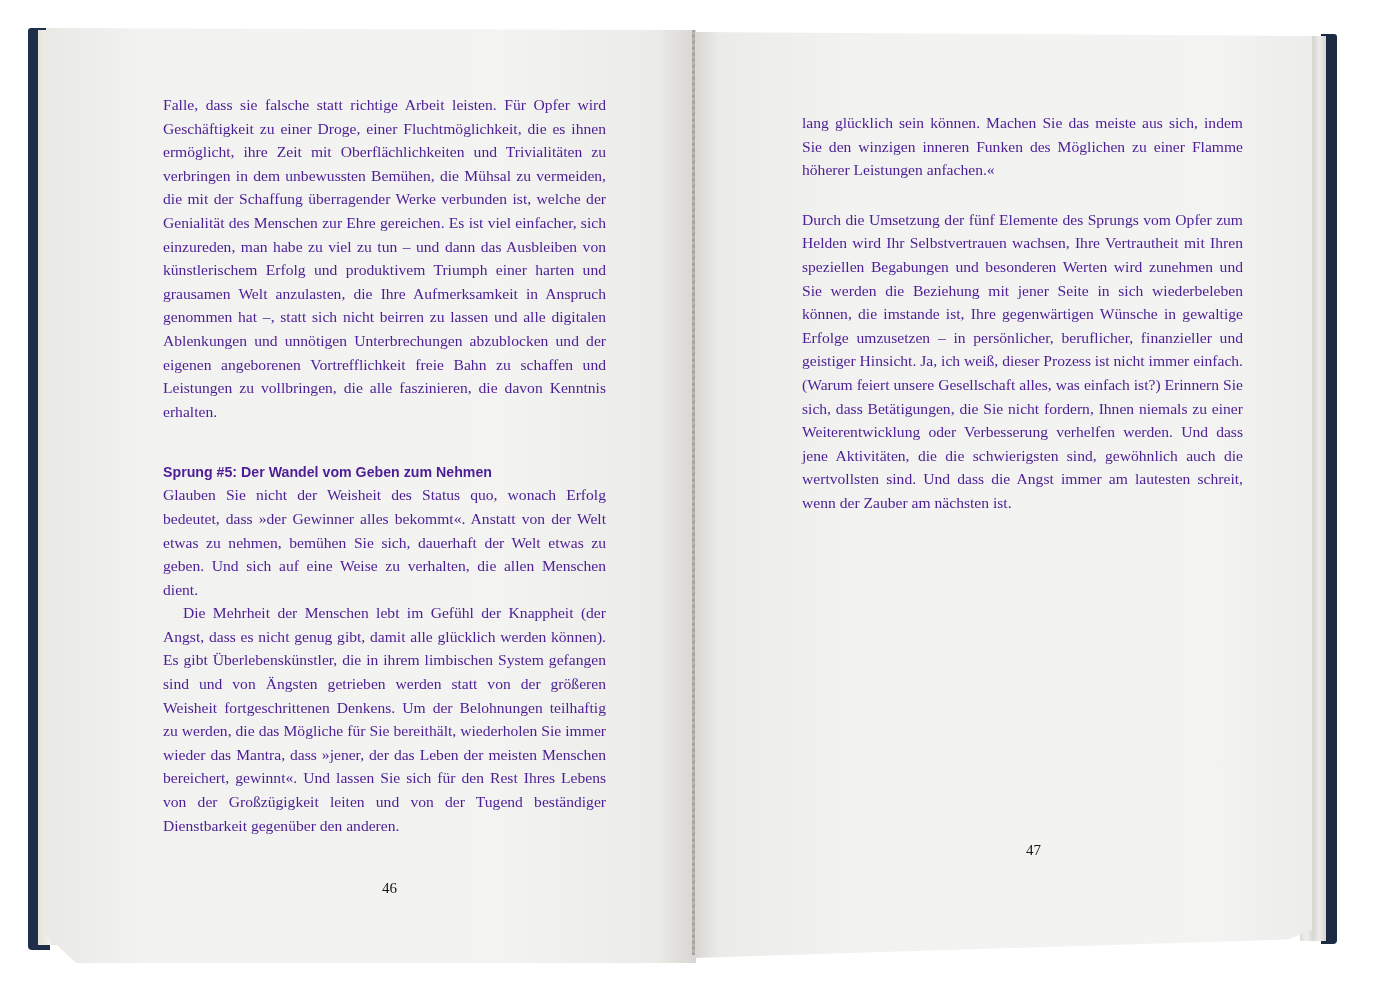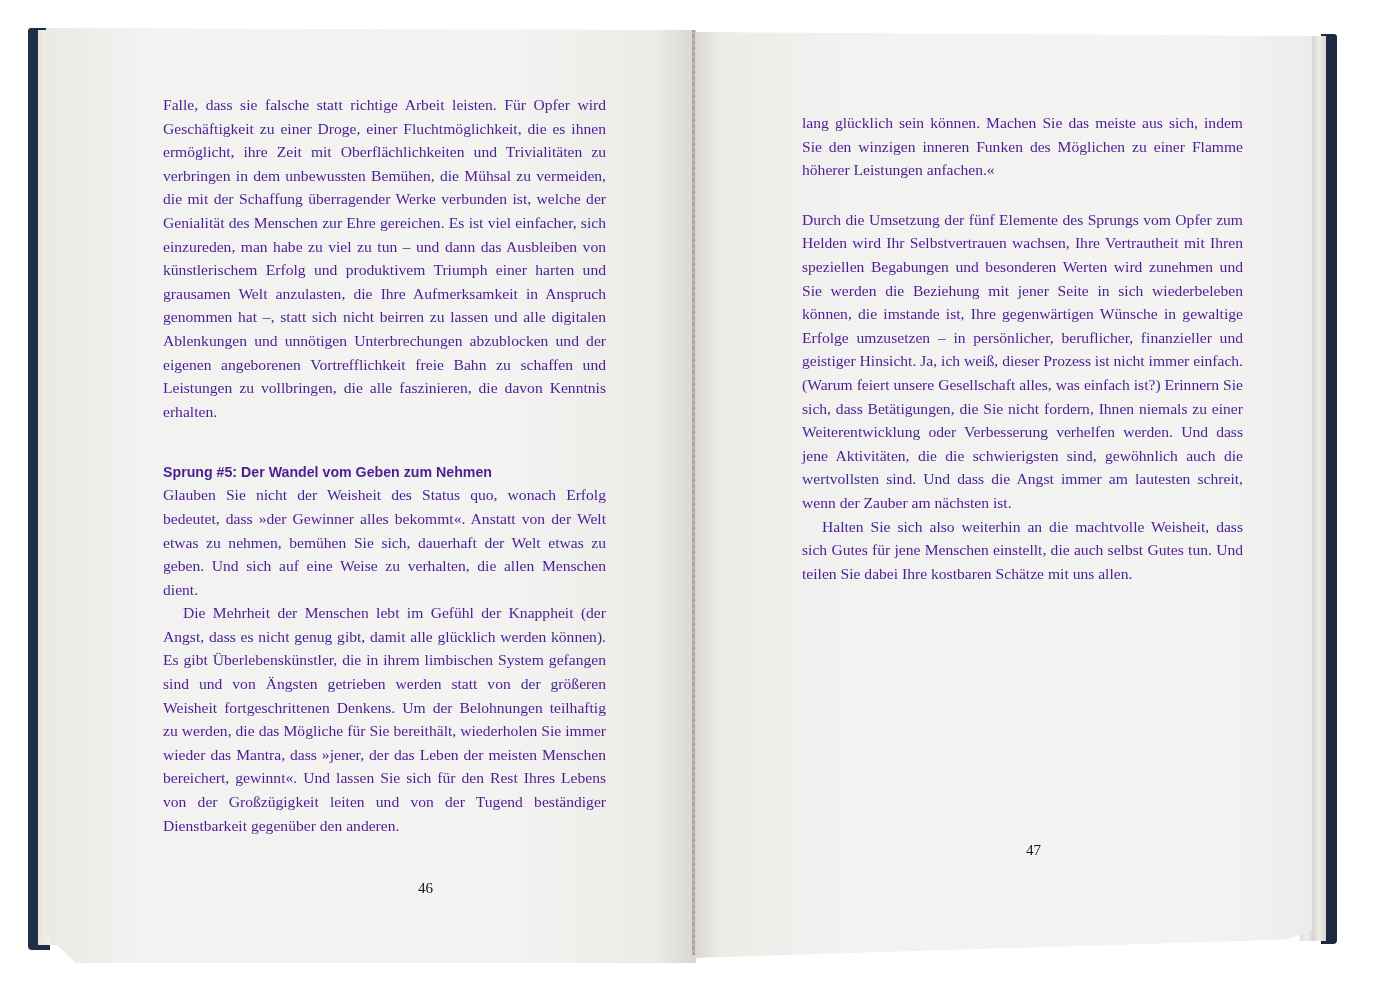--- a/index.html
+++ b/index.html
@@ -52,21 +52,21 @@
     .indent { text-indent: 20px; }
     .heading {
       font-family: Liberation Sans, sans-serif; font-weight: bold;
       font-size: 14.2px; line-height: 22px; margin: 0; text-align: left;
     }
     .gap-heading { height: 38px; }
     .gap-para { height: 26px; }
     .page-num {
       position: absolute; font-size: 15px; color: #151515;
     }
-    .page-num-left { left: 382px; top: 880px; margin-left: 36px; }
+    .page-num-left { left: 382px; top: 880px; }
     .page-num-right { left: 990px; top: 842px; margin-left: 36px; }
   </style>
 </head>
 <body>
 
 <div>
   <div class="cover-left"></div>
   <div class="cover-right"></div>
   <div class="edge-left"></div>
   <div class="edge-right"></div>
@@ -80,18 +80,17 @@
     <div class="gap-heading"></div>
     <p class="heading">Sprung #5: Der Wandel vom Geben zum Nehmen</p>
     <p>Glauben Sie nicht der Weisheit des Status quo, wonach Erfolg bedeutet, dass »der Gewinner alles bekommt«. Anstatt von der Welt etwas zu nehmen, bemühen Sie sich, dauerhaft der Welt etwas zu geben. Und sich auf eine Weise zu verhalten, die allen Menschen dient.</p>
     <p class="indent">Die Mehrheit der Menschen lebt im Gefühl der Knappheit (der Angst, dass es nicht genug gibt, damit alle glücklich werden können). Es gibt Überlebenskünstler, die in ihrem limbischen System gefangen sind und von Ängsten getrieben werden statt von der größeren Weisheit fortgeschrittenen Denkens. Um der Belohnungen teilhaftig zu werden, die das Mögliche für Sie bereithält, wiederholen Sie immer wieder das Mantra, dass »jener, der das Leben der meisten Menschen bereichert, gewinnt«. Und lassen Sie sich für den Rest Ihres Lebens von der Großzügigkeit leiten und von der Tugend beständiger Dienstbarkeit gegenüber den anderen.</p>
   </div>
 
   <div class="text-block text-right">
     <p>lang glücklich sein können. Machen Sie das meiste aus sich, indem Sie den winzigen inneren Funken des Möglichen zu einer Flamme höherer Leistungen anfachen.«</p>
     <div class="gap-para"></div>
     <p>Durch die Umsetzung der fünf Elemente des Sprungs vom Opfer zum Helden wird Ihr Selbstvertrauen wachsen, Ihre Vertrautheit mit Ihren speziellen Begabungen und besonderen Werten wird zunehmen und Sie werden die Beziehung mit jener Seite in sich wiederbeleben können, die imstande ist, Ihre gegenwärtigen Wünsche in gewaltige Erfolge umzusetzen – in persönlicher, beruflicher, finanzieller und geistiger Hinsicht. Ja, ich weiß, dieser Prozess ist nicht immer einfach. (Warum feiert unsere Gesellschaft alles, was einfach ist?) Erinnern Sie sich, dass Betätigungen, die Sie nicht fordern, Ihnen niemals zu einer Weiterentwicklung oder Verbesserung verhelfen werden. Und dass jene Aktivitäten, die die schwierigsten sind, gewöhnlich auch die wertvollsten sind. Und dass die Angst immer am lautesten schreit, wenn der Zauber am nächsten ist.</p>
-    <p class="indent">Halten Sie sich also weiterhin an die machtvolle Weisheit, dass sich Gutes für jene Menschen einstellt, die auch selbst Gutes tun. Und teilen Sie dabei Ihre kostbaren Schätze mit uns allen.</p>
   </div>
 
   <div class="page-num page-num-left">46</div>
   <div class="page-num page-num-right">47</div>
 </div>
 
 </body></html>

